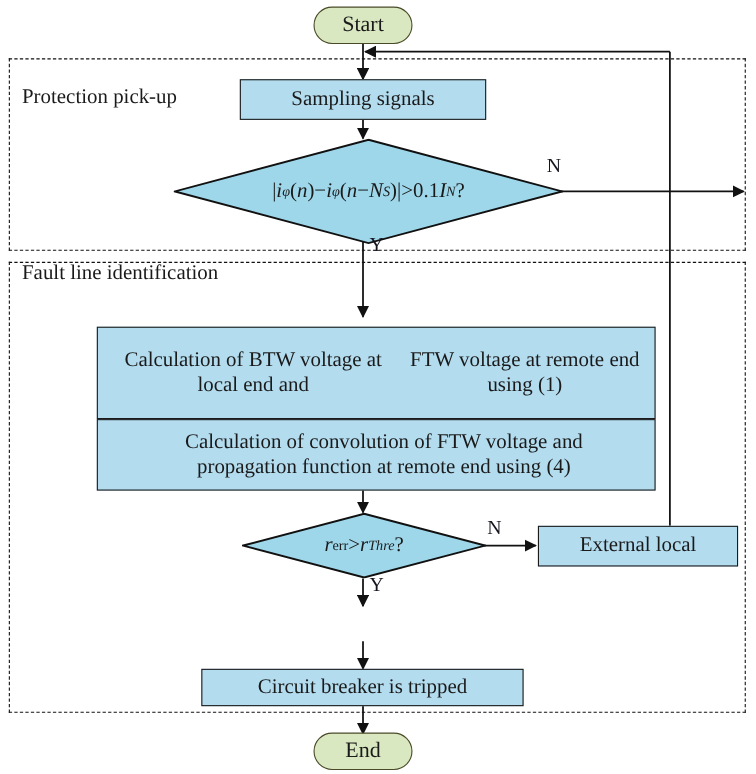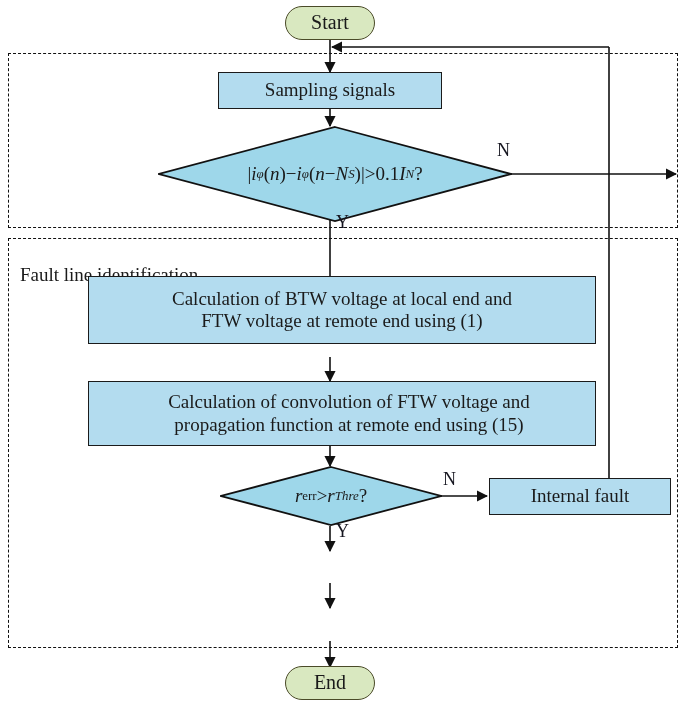--- a/index.html
+++ b/index.html
@@ -83,21 +83,22 @@
   .nbar{font-style:normal;}
 </style>
 </head>
 <body>
 
 <div id="canvas">
 
   <div class="dashbox" style="left:8px; top:53px; width:670px; height:175px;"></div>
   <div class="dashbox" style="left:8px; top:238px; width:670px; height:410px;"></div>
 
-  <div class="sectlabel" style="left:20px; top:264px;">Fault line identification</div>
+  <div class="sectlabel" style="left:20px; top:78px;">Protection pick-up</div>
+  <div class="sectlabel" style="left:20px; top:238px;">Fault line identification</div>
 
   <svg id="wires" viewBox="0 0 687 704">
     <defs>
       <marker id="arr" viewBox="0 0 10 10" refX="9" refY="5" markerWidth="7" markerHeight="7" orient="auto-start-reverse">
         <path d="M 0 0 L 10 5 L 0 10 z" fill="#111111"></path>
       </marker>
     </defs>
     <g stroke="#111111" stroke-width="1.6" fill="none">
 
       <line x1="330" y1="40" x2="330" y2="72" marker-end="url(#arr)"></line>
@@ -126,33 +127,34 @@
       <line x1="330" y1="641" x2="330" y2="667" marker-end="url(#arr)"></line>
     </g>
   </svg>
 
   <div class="node term" style="left:285px; top:666px; width:90px; height:34px;">End</div>
 
   <div class="node term" style="left:285px; top:6px; width:90px; height:34px;">Start</div>
 
   <div class="node proc" style="left:218px; top:72px; width:224px; height:37px;">Sampling signals</div>
 
-  <div class="node proc" style="left:88px; top:276px; width:508px; height:68px; flex-direction:column;">
+  <div class="node proc" style="left:88px; top:297px; width:508px; height:84px; flex-direction:row;">
     <span>Calculation of BTW voltage at local end and</span>
     <span>FTW voltage at remote end using (1)</span>
   </div>
 
   <div class="node proc" style="left:88px; top:381px; width:508px; height:65px; flex-direction:column;padding-left:20px;">
     <span>Calculation of convolution of FTW voltage and</span>
-    <span>propagation function at remote end using (15)</span>
-  </div>
-
-  <div class="node proc" style="left:489px; top:478px; width:182px; height:37px;">Internal fault</div>
-
-
+    <span>propagation function at remote end using (4)</span>
+  </div>
+
+  <div class="node proc" style="left:489px; top:478px; width:182px; height:37px;">External local</div>
+
+
+  <div class="node proc" style="left:183px; top:608px; width:293px; height:34px;">Circuit breaker is tripped</div>
 
   <div class="diamond-wrap" style="left:158px; top:126px; width:354px; height:96px;">
     <svg width="354" height="96" viewBox="0 0 354 96" style="position:absolute;left:0;top:0;">
       <polygon points="177,1 353,48 177,95 1,48" fill="#9ed7ea" stroke="#111111" stroke-width="1.8"></polygon>
     </svg>
     <div class="dlabel">
       <span class="nbar">|</span>
         <span class="m">i</span>
         <sub class="m">φ</sub>
         <span class="up">(</span>

